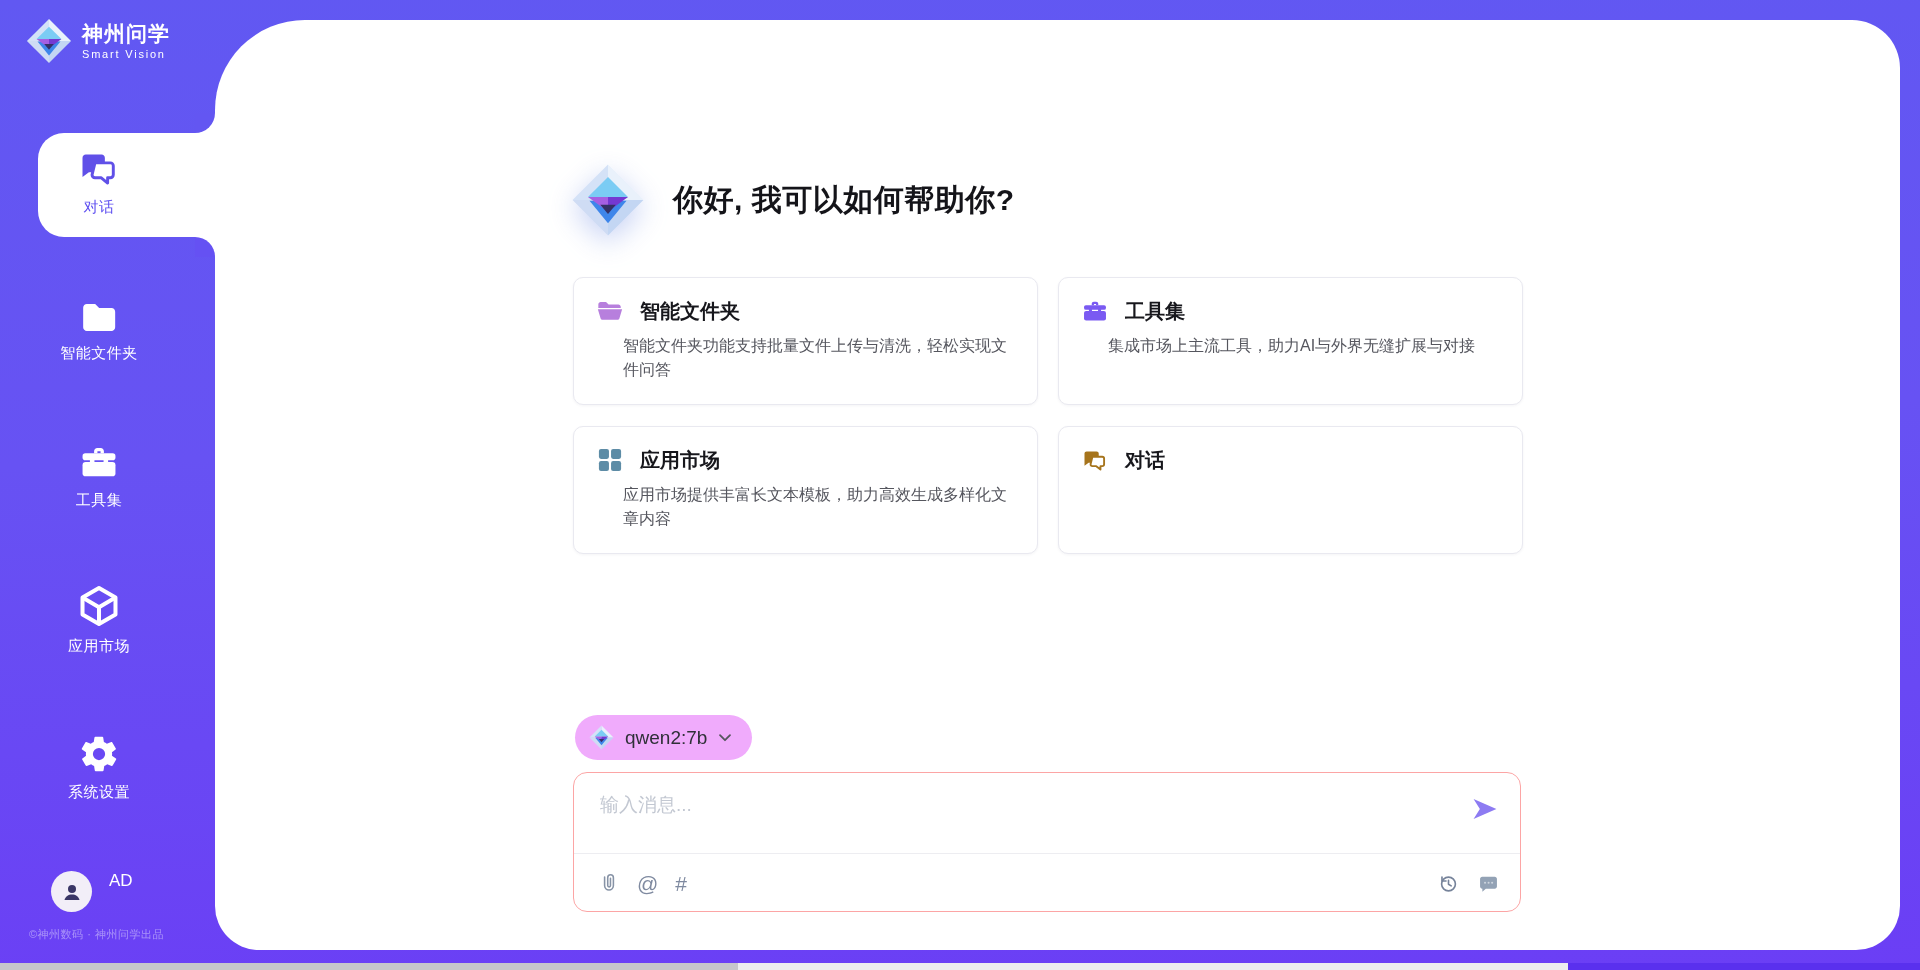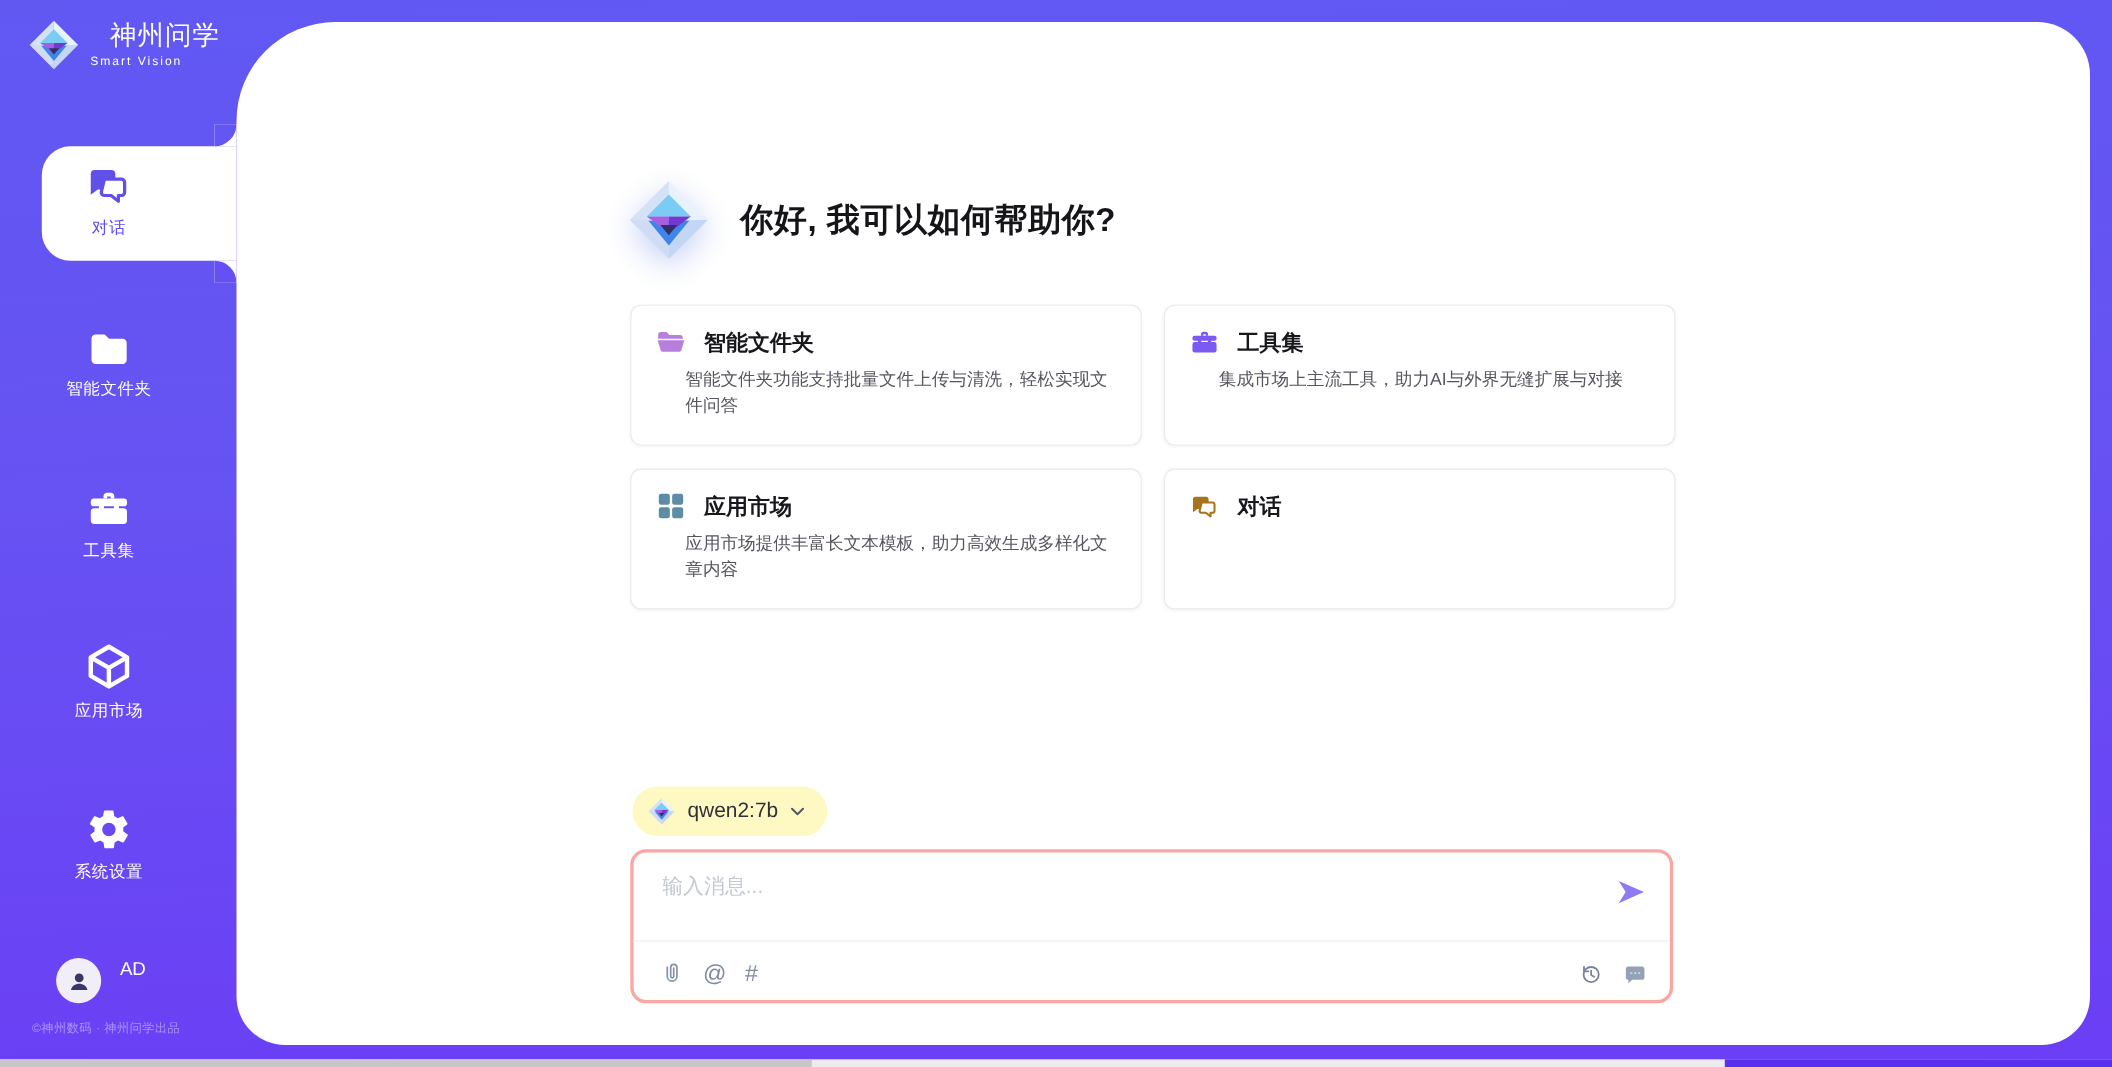--- a/index.html
+++ b/index.html
@@ -4,21 +4,21 @@
 <style>
   html,body{margin:0;padding:0;background:#4c2ce0;}
   *{box-sizing:border-box;}
   .frame{
     position:relative;width:1920px;height:970px;overflow:hidden;
     background:linear-gradient(178deg,#6158f2 0%,#6752f3 45%,#6b3ef5 100%);
     font-family:"Liberation Sans","DejaVu Sans",sans-serif;
   }
   
   .brand{position:absolute;left:26px;top:18px;display:flex;align-items:center;gap:10px;color:#fff;}
-  .brand-name{font-size:24px;font-weight:400;letter-spacing:1px;line-height:1.1;margin-left:18px;}
+  .brand-name{font-size:21px;font-weight:700;letter-spacing:1px;line-height:1.1;}
   .brand-sub{font-size:11px;letter-spacing:1.8px;margin-top:3px;font-weight:500;}
   .active-tab{position:absolute;left:38px;top:133px;width:177px;height:104px;background:#ffffff;border-radius:26px 0 0 26px;}
   .fillet{position:absolute;left:195px;width:20px;height:20px;background:#fff;}
   .fillet::after{content:"";display:block;width:100%;height:100%;}
   .fillet.t{top:113px;}  .fillet.t::after{background:#6356f2;border-bottom-right-radius:100%;}
   .fillet.b{top:237px;}  .fillet.b::after{background:#6551f3;border-top-right-radius:100%;}
   .nav-item{position:absolute;left:0;width:198px;display:flex;flex-direction:column;align-items:center;gap:8px;color:#fff;cursor:pointer;}
   .nav-label{font-size:15px;letter-spacing:.5px;}
   .nav-item.active{color:#6050e8;}
   .nav-item.active .nav-label{color:#5b4cf0;font-weight:500;}
@@ -32,22 +32,22 @@
   .hero{position:absolute;left:356px;top:143px;display:flex;align-items:center;gap:28px;}
   .hero-logo{width:74px;height:74px;filter:drop-shadow(0 8px 14px rgba(130,155,230,.45));}
   .hero-title{font-size:30px;font-weight:700;color:#141419;letter-spacing:.5px;}
   .cards{position:absolute;left:358px;top:257px;display:grid;grid-template-columns:465px 465px;gap:21px 20px;}
   .card{height:128px;background:#fff;border:1px solid #e9e9f0;border-radius:10px;padding:19px 22px;cursor:pointer;box-shadow:0 1px 3px rgba(40,40,80,.05);}
   .card-head{display:flex;align-items:center;gap:16px;}
   .card-icon{width:28px;height:28px;flex:0 0 28px;}
   .ic-c0{color:#b77fdd;} .ic-c1{color:#7a5af2;} .ic-c2{color:#5d8ca6;} .ic-c3{color:#a6741c;}
   .card-title{font-size:20px;font-weight:700;color:#17171c;}
   .card-desc{margin:9px 0 0 27px;font-size:16px;color:#55565e;line-height:1.5;}
-  .model-pill{position:absolute;left:360px;top:695px;height:45px;border:none;border-radius:23px;background:#fef9c3;display:flex;align-items:center;gap:11px;padding:0 20px 0 14px;font-size:19px;color:#2f3038;cursor:pointer;font-family:inherit;}
-  .composer{position:absolute;left:358px;top:752px;width:948px;height:140px;border:3px solid #fca5a5;border-radius:14px;background:#fff;}
+  .model-pill{position:absolute;left:360px;top:695px;height:45px;border:none;border-radius:23px;background:#f0abfc;display:flex;align-items:center;gap:11px;padding:0 20px 0 14px;font-size:19px;color:#2f3038;cursor:pointer;font-family:inherit;}
+  .composer{position:absolute;left:358px;top:752px;width:948px;height:140px;border:1px solid #fca5a5;border-radius:14px;background:#fff;}
   .composer-input{position:absolute;left:24px;top:20px;width:840px;border:none;outline:none;font-size:19px;color:#333;background:transparent;font-family:inherit;}
   .composer-input::placeholder{color:#c3c8d2;}
   .send-btn{position:absolute;right:20px;top:22px;width:30px;height:30px;border:none;background:transparent;color:#8d7bf2;cursor:pointer;padding:0;}
   .composer-divider{position:absolute;left:0;right:0;top:80px;height:1px;background:#ededf1;}
   .composer-tools{position:absolute;left:24px;right:20px;top:81px;height:58px;display:flex;align-items:center;gap:17px;}
   .tool-btn{border:none;background:none;color:#8793a6;font-size:21px;display:flex;align-items:center;cursor:pointer;padding:0;font-family:inherit;line-height:1;}
   .tool-btn.glyph{font-size:21px;color:#7f8aa0;}
   .spacer{flex:1;}
   .hist{color:#76839a;} .bubble{color:#93a2b5;}
   

